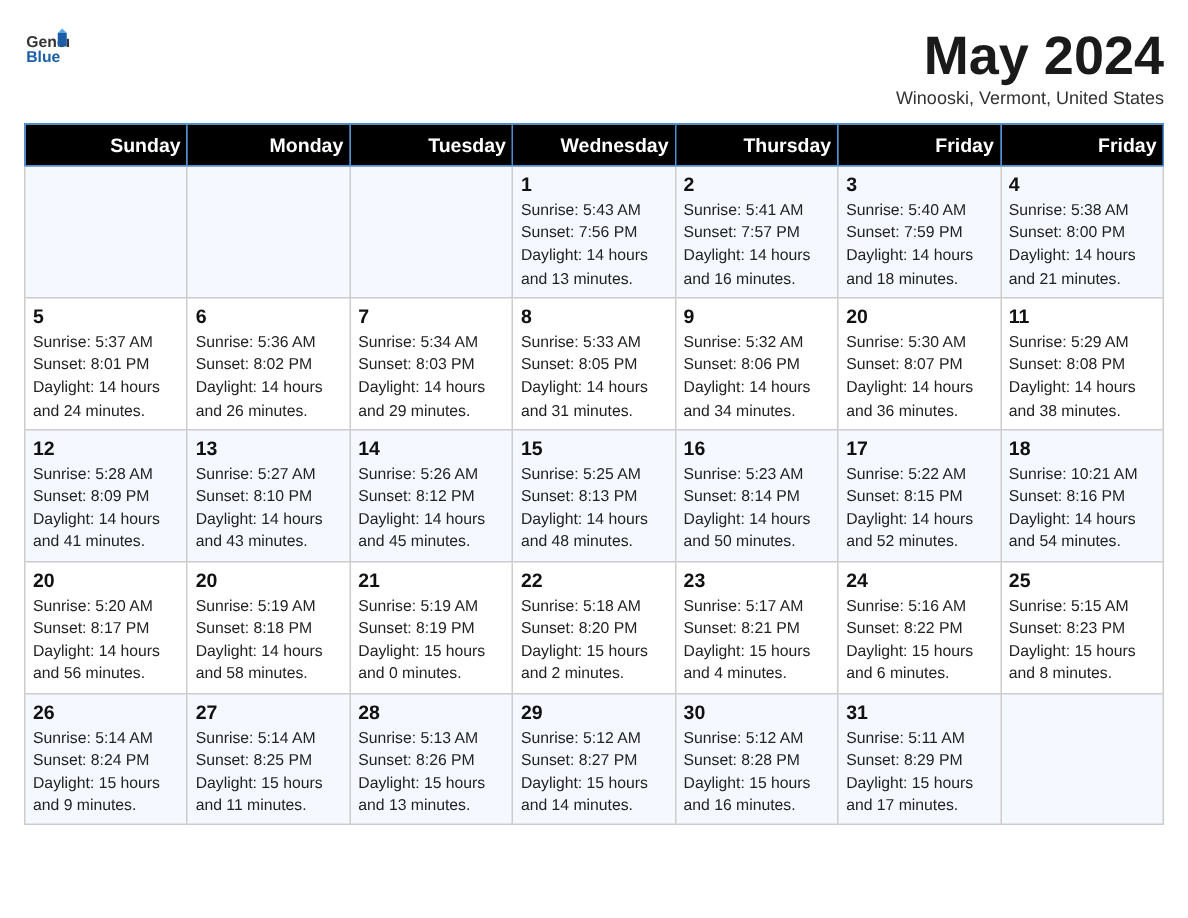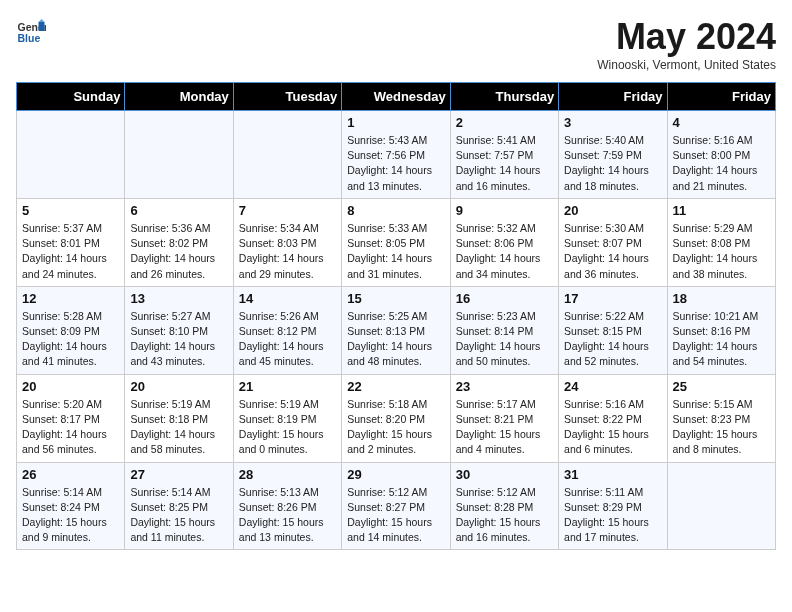--- a/index.html
+++ b/index.html
@@ -120,21 +120,21 @@
         </td>
         <td>
           <div class="day-num">3</div>
           <div class="day-info">Sunrise: 5:40 AM
 Sunset: 7:59 PM
 Daylight: 14 hours
 and 18 minutes.</div>
         </td>
         <td>
           <div class="day-num">4</div>
-          <div class="day-info">Sunrise: 5:16 AM
+          <div class="day-info">Sunrise: 5:38 AM
 Sunset: 8:00 PM
 Daylight: 14 hours
 and 21 minutes.</div>
         </td>
       </tr>
       <tr>
         <td>
           <div class="day-num">5</div>
           <div class="day-info">Sunrise: 5:37 AM
 Sunset: 8:01 PM

